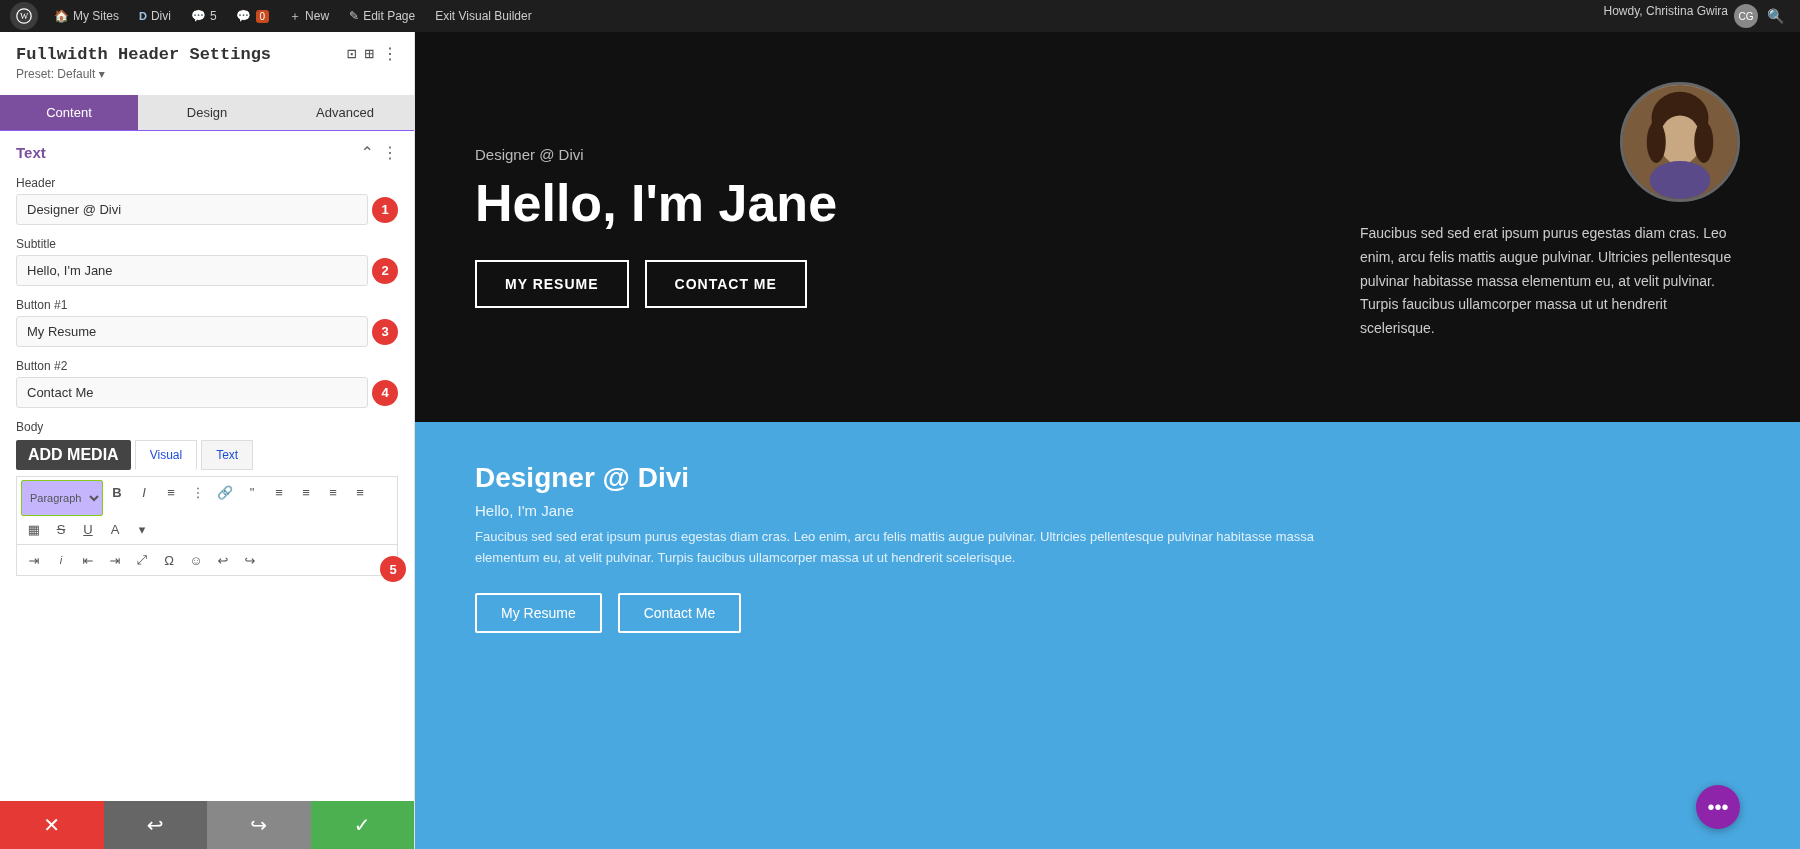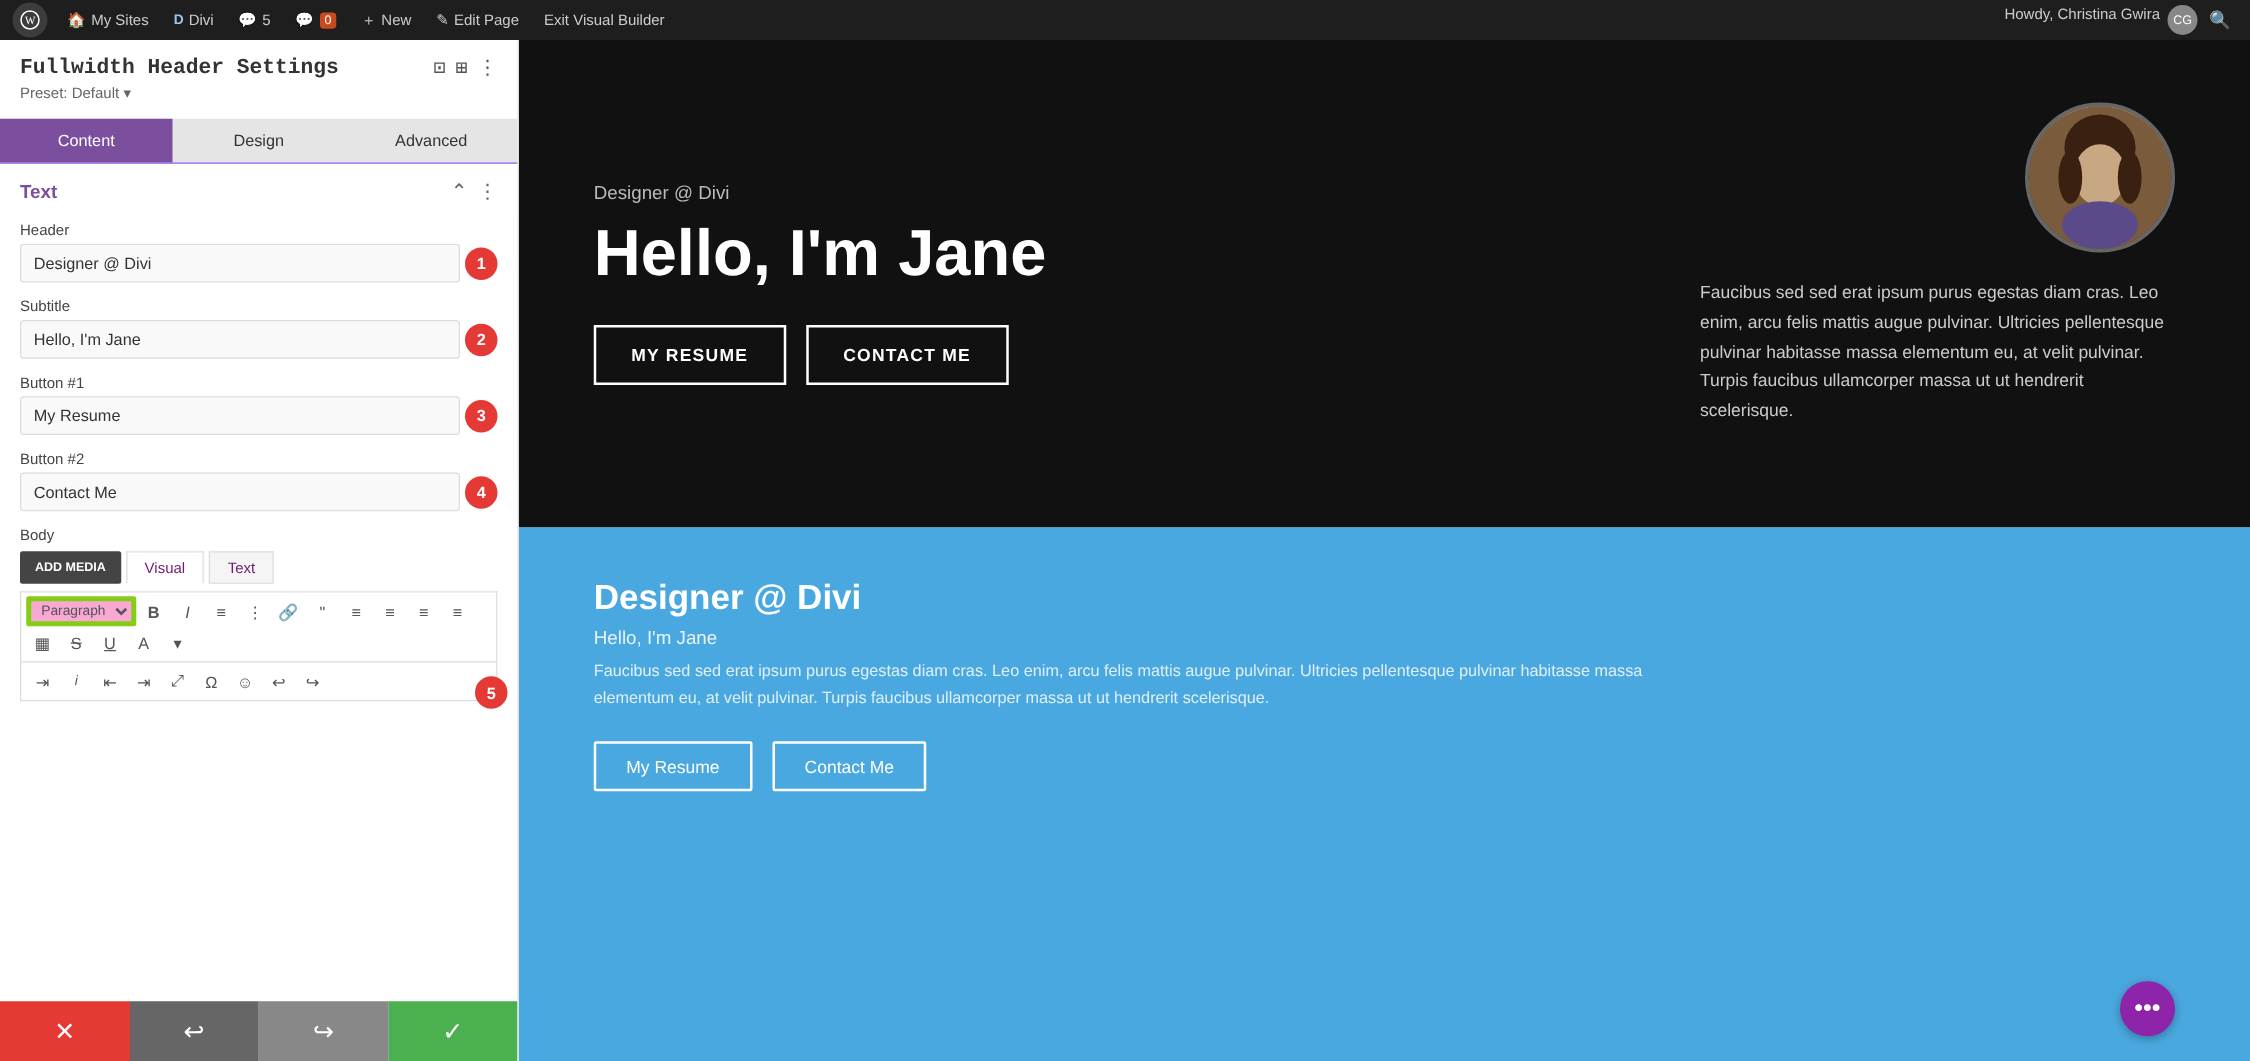--- a/index.html
+++ b/index.html
@@ -183,32 +183,32 @@
     .editor-toolbar-top {
       display: flex;
       gap: 4px;
       margin-bottom: 6px;
     }
     .add-media-btn {
       background: #444;
       color: #fff;
       border: none;
       padding: 6px 12px;
-      font-size: 10px;
+      font-size: 16px;
       font-weight: 600;
       border-radius: 2px;
       cursor: pointer;
     }
     .editor-tab {
       border: 1px solid #ddd;
       background: #f5f5f5;
       padding: 5px 14px;
       font-size: 12px;
       cursor: pointer;
-      color: #701a75;
+      color: #1d4ed8;
     }
     .editor-tab.active { background: #fff; border-bottom-color: #fff; }
 
     .editor-toolbar {
       border: 1px solid #ddd;
       border-bottom: none;
       background: #fff;
       display: flex;
       flex-wrap: wrap;
       padding: 3px 4px;
@@ -219,23 +219,23 @@
       display: flex; align-items: center; justify-content: center;
       cursor: pointer;
       border-radius: 2px;
       font-size: 13px;
       color: #555;
       border: none;
       background: none;
     }
 
     .format-select {
-      height: 24px;
-      border: 4px solid #84cc16;
-      background: #f9a8d4;
+      height: 36px;
+      border: 1px solid #84cc16;
+      background: #c4b5fd;
       font-size: 11px;
       padding: 0 4px;
       color: #555;
       border-radius: 2px;
     }
 
     .editor-content {
       border: 1px solid #ddd;
       min-height: 50px;
       background: #fff;

